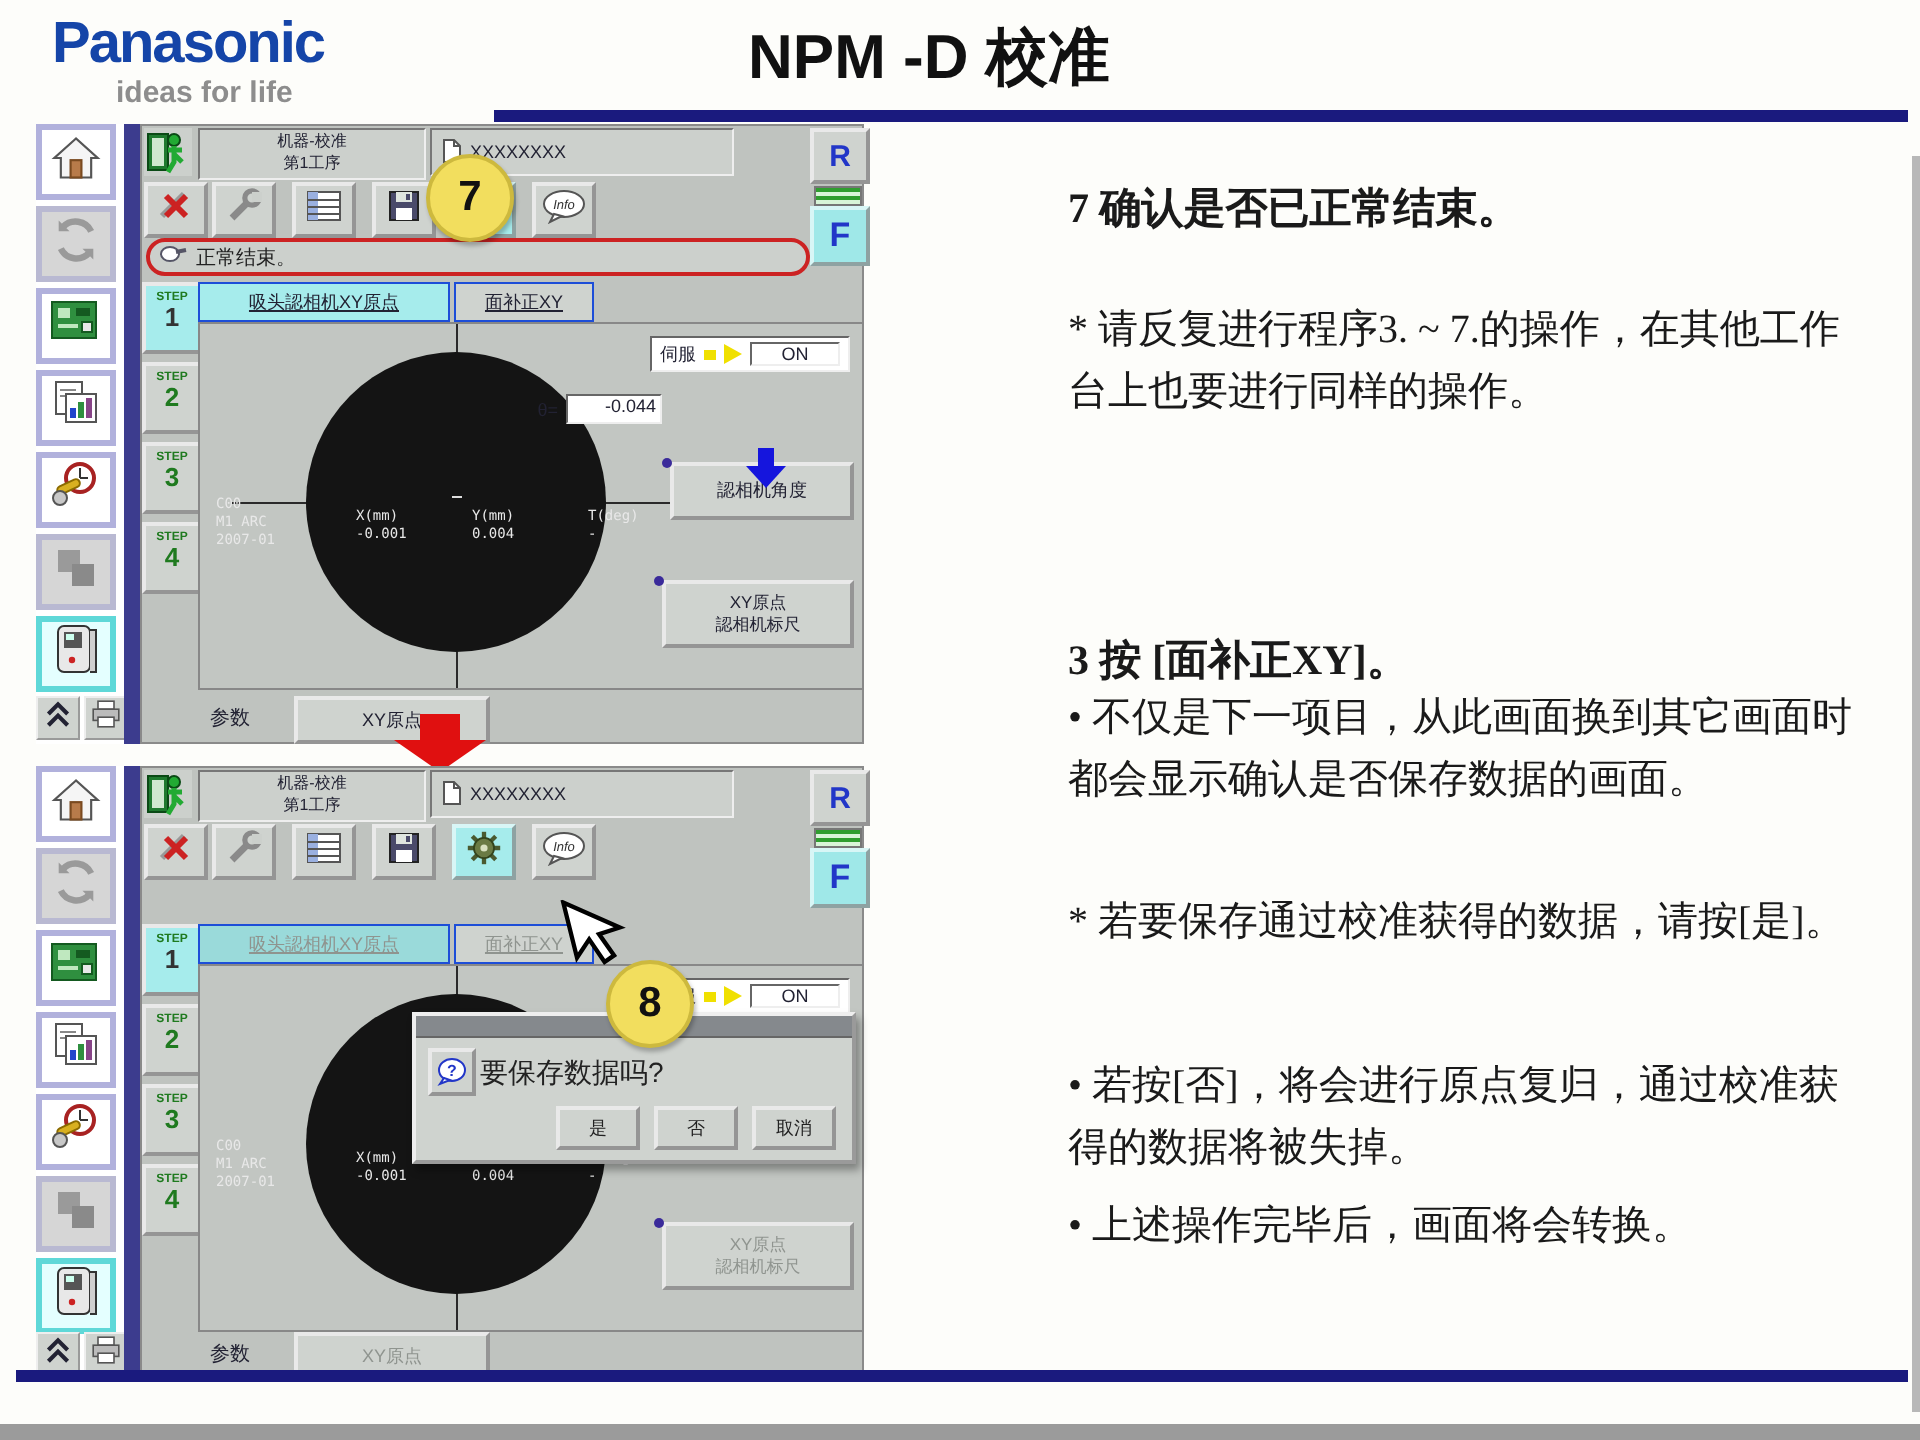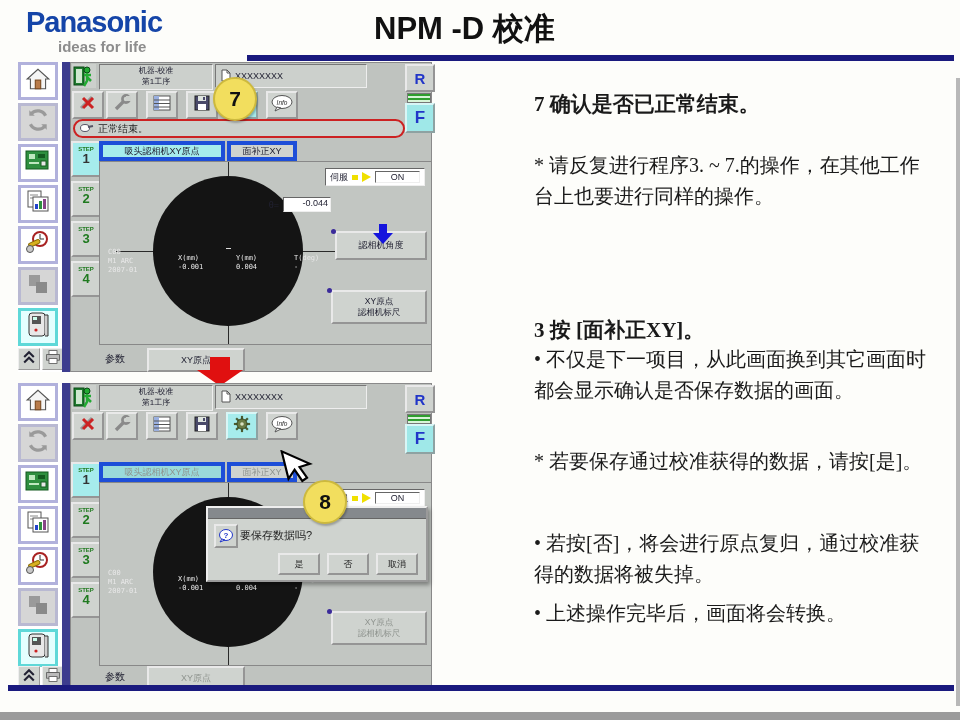--- a/index.html
+++ b/index.html
@@ -36,21 +36,21 @@
   .letter-btn{display:flex;align-items:center;justify-content:center;font-weight:800;color:#2236c8;}
   .status-ok{left:2px;top:56px;width:332px;height:19px;border:2px solid #cc2222;border-radius:10px;
              background:#ccd0cc;display:flex;align-items:center;gap:4px;padding-left:5px;box-sizing:border-box;
              font-size:10px;color:#222;}
   .step{position:relative;width:26px;height:32px;margin-bottom:4px;text-align:center;line-height:1;}
   .step .s1{display:block;font-size:6px;color:#1f7a1f;font-weight:700;padding-top:3px;}
   .step .s2{display:block;font-size:13px;font-weight:700;color:#1f7a1f;}
   .step.on{background:#a6ecec !important;}
   .step.on .s2{color:#333;}
   .tab{position:absolute;top:78px;height:20px;font-size:9px;display:flex;align-items:center;justify-content:center;
-       border:4px solid #1d4ed8;box-sizing:border-box;color:#223;}
+       border:1px solid #1d4ed8;box-sizing:border-box;color:#223;text-decoration:underline;}
   .content{left:28px;top:98px;width:333px;height:184px;background:#c2c6c2;border:1px solid #888;box-sizing:border-box;overflow:hidden;}
   .cam-circle{border-radius:50%;background:#141414;}
   .xline{background:#2a2a2a;}
   .ov{color:#e8e8e8;font-family:"DejaVu Sans Mono",monospace;font-size:7px;line-height:9px;}
   .ctl-btn{position:absolute;font-size:9px;line-height:11px;text-align:center;color:#223;
            display:flex;flex-direction:column;align-items:center;justify-content:center;margin-top:38px;}
   .dot{position:absolute;left:-6px;top:-4px;width:5px;height:5px;border-radius:50%;background:#3a2a9a;}
   .dim{color:#8f948f !important;}
   .dim *{color:#8f948f !important;}
   .arrow-down{display:flex;flex-direction:column;align-items:center;}
@@ -558,21 +558,21 @@
 
       <div class="abs dialog" style="left:135px;top:122px;width:218px;height:72px;">
         <div class="dlg-title"></div>
         <div class="abs raised" style="left:6px;top:16px;width:20px;height:20px;display:flex;align-items:center;justify-content:center;">
           <svg width="16" height="16" viewBox="0 0 16 16">
               <ellipse cx="8" cy="7" rx="6.5" ry="5.5" fill="#fff" stroke="#2236c8"></ellipse>
               <path d="M4 11l-2 3 5-2z" fill="#fff" stroke="#2236c8"></path>
               <text x="8" y="10" font-size="8" font-weight="bold" text-anchor="middle" fill="#2236c8">?</text>
             </svg>
         </div>
-        <span class="abs" style="left:32px;top:20px;font-size:11px;color:#222;">要保存数据吗?</span>
+        <span class="abs" style="left:32px;top:20px;font-size:14px;color:#222;">要保存数据吗?</span>
         <div class="abs" style="right:8px;bottom:5px;display:flex;gap:7px;">
           <div class="dlg-btn raised">是</div>
           <div class="dlg-btn raised">否</div>
           <div class="dlg-btn raised">取消</div>
         </div>
       </div>
 
       <div class="abs callout" style="left:232px;top:96px;width:40px;height:40px;">8</div>
       <div class="abs" style="left:212px;top:62px;">
         <svg width="34" height="46" viewBox="0 0 24 34" style="transform:rotate(-14deg);">

